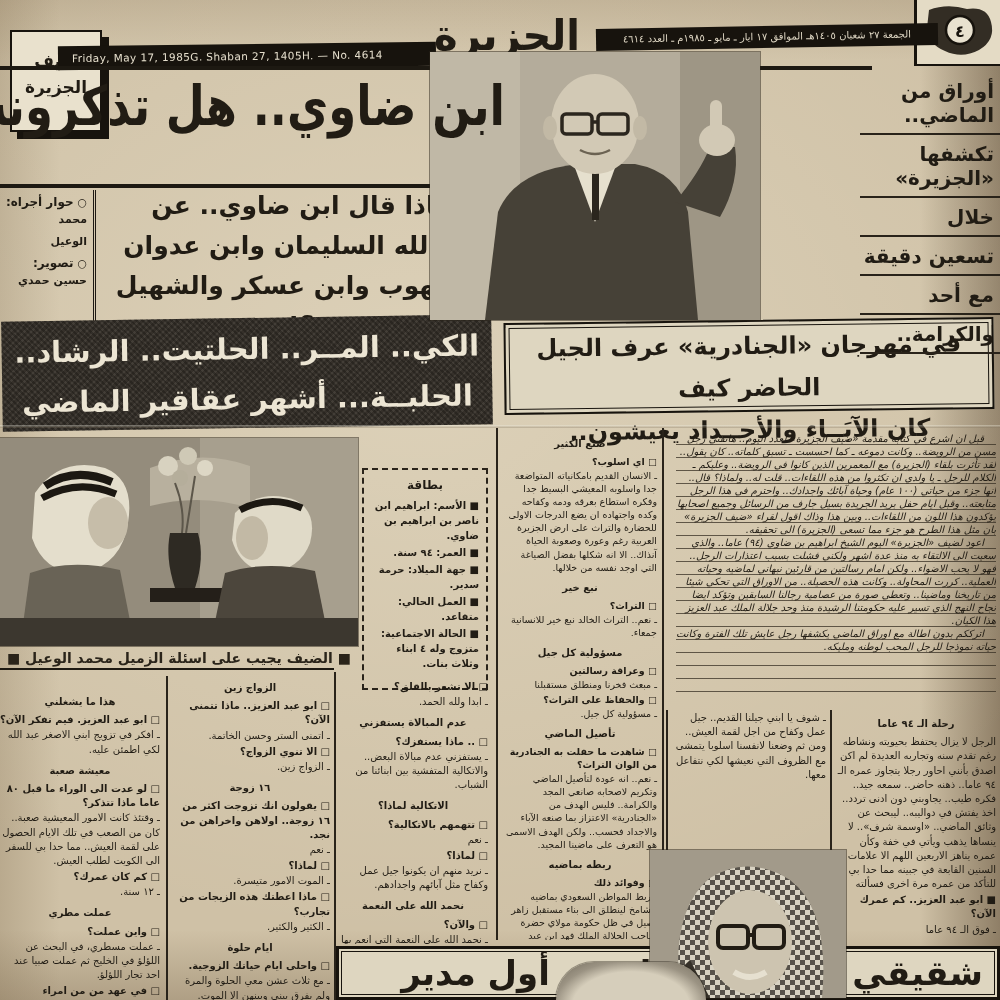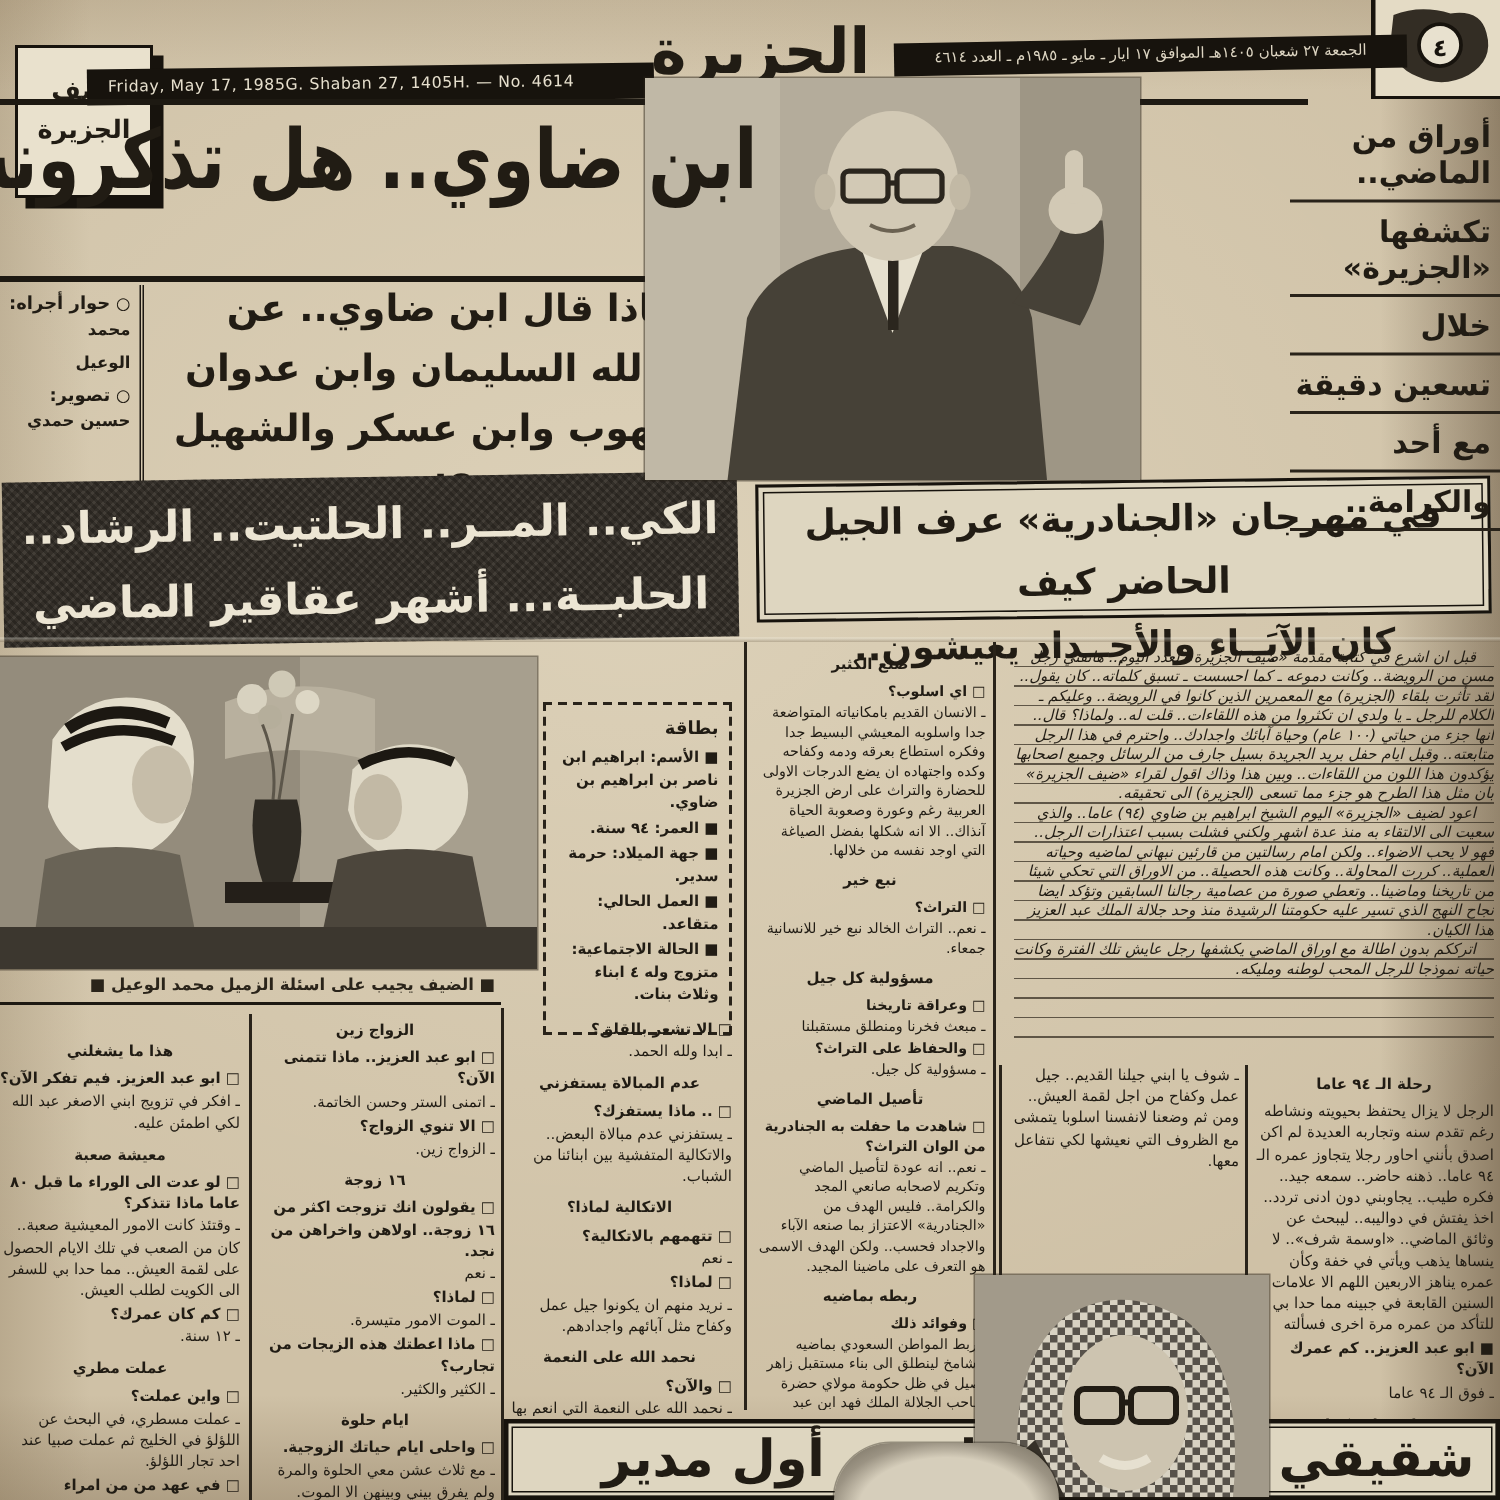--- a/index.html
+++ b/index.html
@@ -56,24 +56,24 @@
   .qa .p{margin-top:2px;}
 
   .lead{left:676px;top:432px;width:320px;height:272px;font-size:10px;line-height:13px;overflow:hidden;
     background:repeating-linear-gradient(to bottom, transparent 0 12px, rgba(55,47,35,.75) 12px 13px);font-style:italic;}
   .lead p{margin:0;text-indent:12px;text-align:right;}
 
   .midcol{left:496px;top:428px;width:168px;height:512px;border-left:2px solid #29231a;border-right:2px solid #29231a;
     padding:2px 5px;font-size:9.5px;line-height:1.38;}
   .card{left:362px;top:468px;width:126px;height:222px;border:2px dashed #29231a;padding:6px 7px;box-sizing:border-box;
     font-size:10px;line-height:1.5;text-align:right;overflow:hidden;}
-  .card .title{font-weight:bold;font-size:12px;margin-bottom:4px;}
+  .card .title{font-weight:bold;text-align:center;font-size:12px;margin-bottom:4px;}
   .card .line{margin-top:2px;font-weight:bold;}
 
-  .caption{left:16px;top:650px;width:358px;text-align:center;font-size:11px;font-weight:bold;color:#2a241a;}
+  .caption{left:0;top:650px;width:358px;text-align:center;font-size:14px;font-weight:bold;color:#2a241a;}
 
   .colA{left:0;top:688px;width:160px;height:312px;}
   .colB{left:170px;top:674px;width:160px;height:326px;}
   .colC{left:338px;top:678px;width:150px;height:266px;}
   .colE{left:672px;top:710px;width:154px;height:140px;}
   .colF{left:836px;top:710px;width:160px;height:288px;}
   .vline{width:2px;background:#29231a;}
 
   .photo{background:#a59d8d;box-shadow:0 0 0 1px rgba(40,34,24,.5), 0 0 10px rgba(60,50,35,.35) inset;}
   .pmain{left:430px;top:52px;width:330px;height:268px;z-index:1;}
@@ -184,21 +184,21 @@
 
   <div class="abs midcol qa rtl">
 
   <div class="head">صنع الكثير</div>
       <div class="q">□ اي اسلوب؟</div>
       <div class="a">ـ الانسان القديم بامكانياته المتواضعة جدا واسلوبه المعيشي البسيط جدا وفكره استطاع بعرقه ودمه وكفاحه وكده واجتهاده ان يضع الدرجات الاولى للحضارة والتراث على ارض الجزيرة العربية رغم وعورة وصعوبة الحياة آنذاك.. الا انه شكلها بفضل الصياغة التي اوجد نفسه من خلالها.</div>
       <div class="head">نبع خير</div>
       <div class="q">□ التراث؟</div>
       <div class="a">ـ نعم.. التراث الخالد نبع خير للانسانية جمعاء.</div>
       <div class="head">مسؤولية كل جيل</div>
-      <div class="q">□ وعراقة تاريخنا</div>
+      <div class="q">□ وعراقة رسالتين</div>
       <div class="a">ـ مبعث فخرنا ومنطلق مستقبلنا</div>
       <div class="q">□ والحفاظ على التراث؟</div>
       <div class="a">ـ مسؤولية كل جيل.</div>
       <div class="head">تأصيل الماضي</div>
       <div class="q">□ شاهدت ما حفلت به الجنادرية من الوان التراث؟</div>
       <div class="a">ـ نعم.. انه عودة لتأصيل الماضي وتكريم لاصحابه صانعي المجد والكرامة.. فليس الهدف من «الجنادرية» الاعتزاز بما صنعه الآباء والاجداد فحسب.. ولكن الهدف الاسمى هو التعرف على ماضينا المجيد.</div>
       <div class="head">ربطه بماضيه</div>
       <div class="q">□ وفوائد ذلك</div>
       <div class="a">ـ ربط المواطن السعودي بماضيه الشامخ لينطلق الى بناء مستقبل زاهر اصيل في ظل حكومة مولاي حضرة صاحب الجلالة الملك فهد ابن عبد العزيز المفدى وسمو ولي عهده الامين.</div>
     </div>

